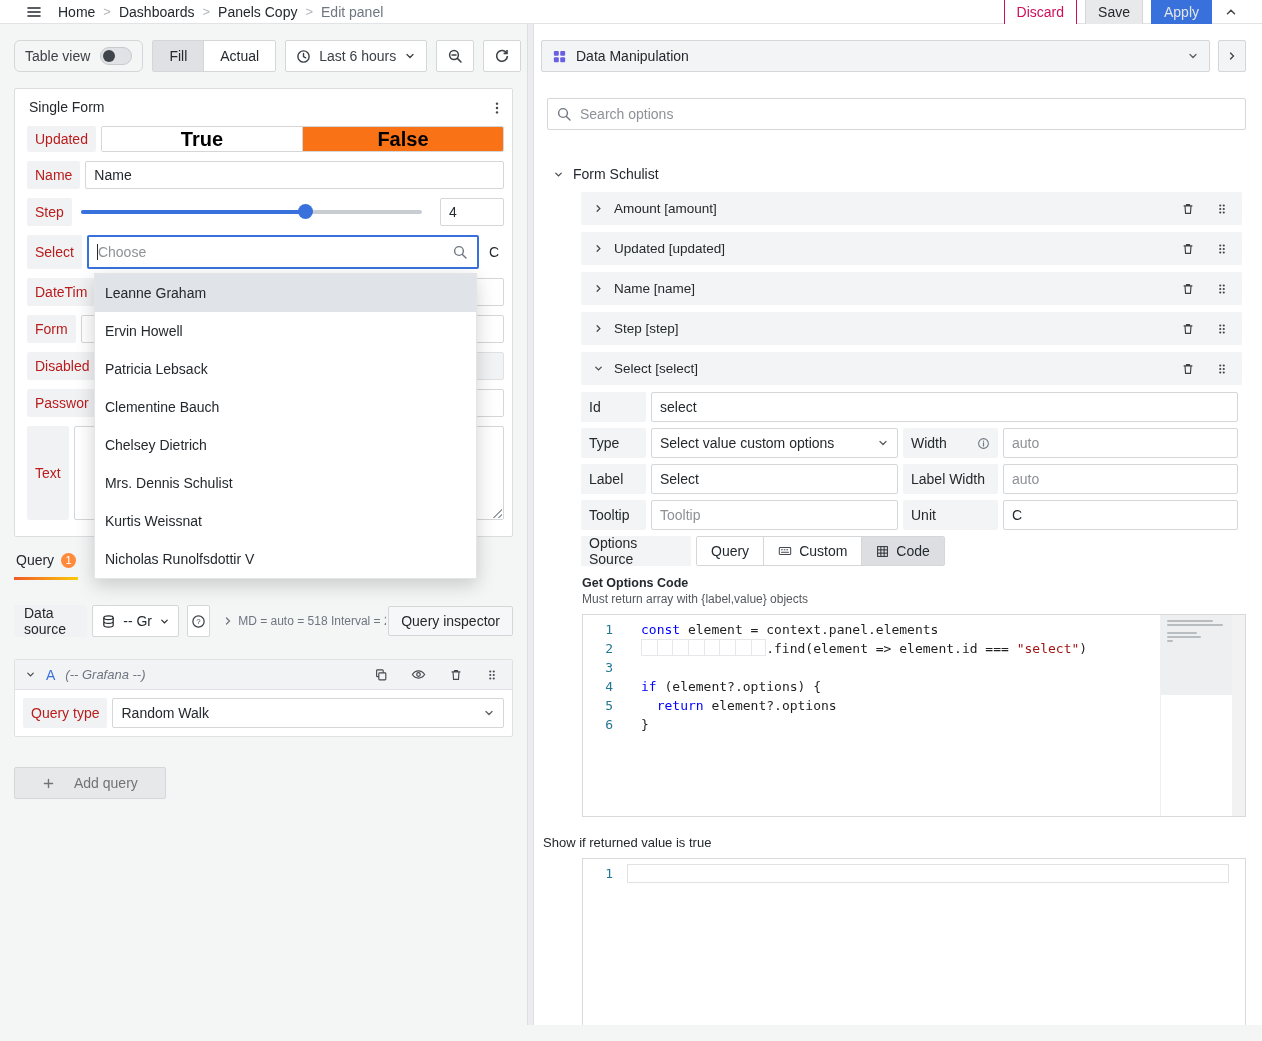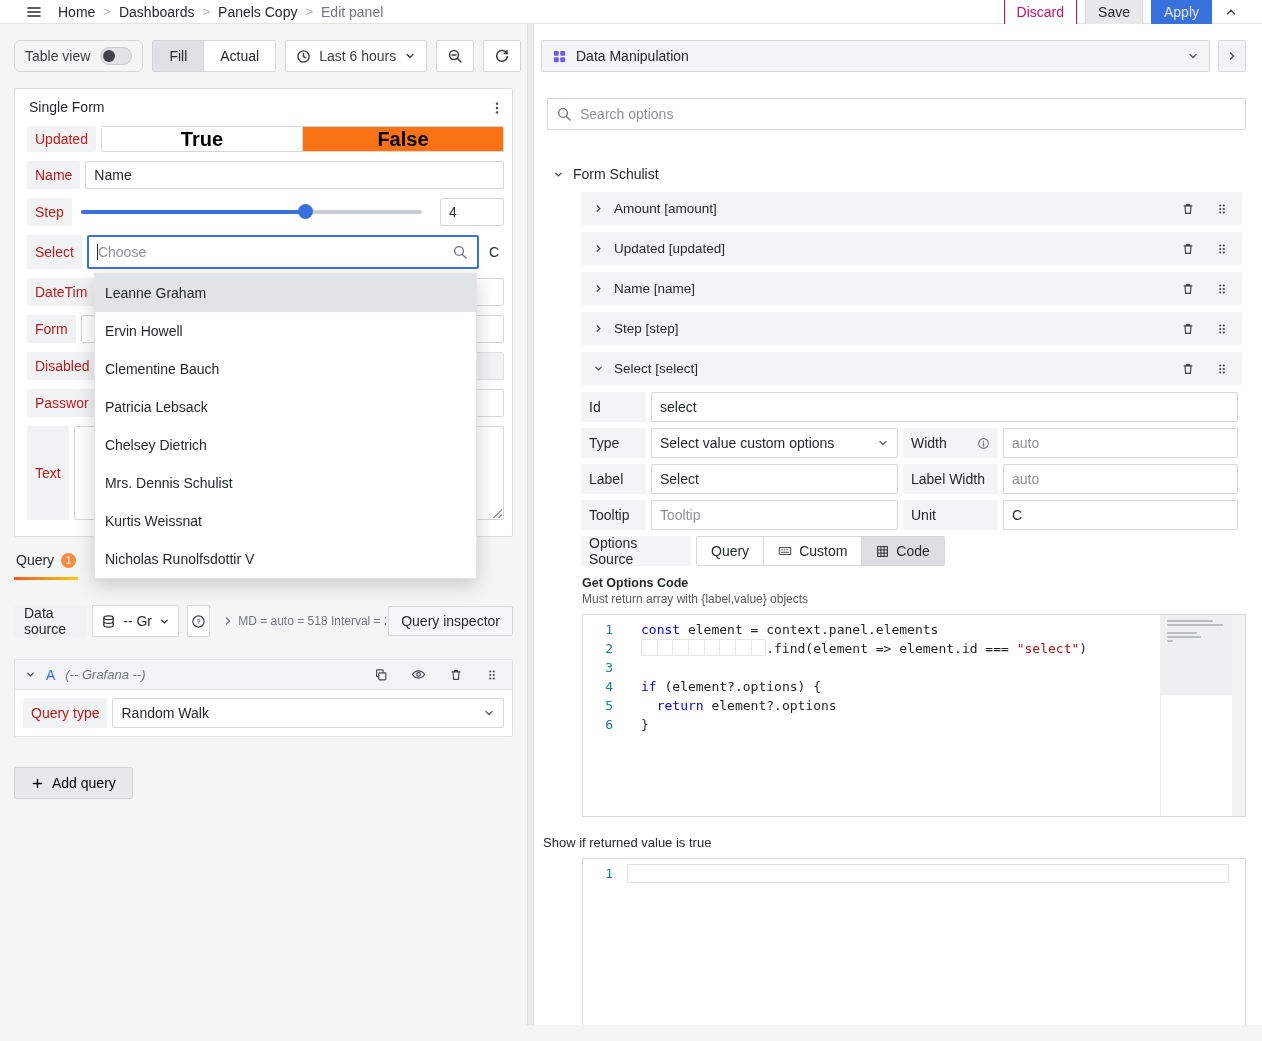--- a/index.html
+++ b/index.html
@@ -122,22 +122,22 @@
   .query-card { margin:22px 14px 0; border:1px solid #e0e1e4; background:#fff; border-radius:2px; }
   .qc-head { height:30px; background:#f2f3f5; display:flex; align-items:center; gap:10px;
     padding:0 10px; border-bottom:1px solid #e0e1e4; }
   .refid { color:var(--c-accent,#3871dc); font-weight:500; }
   .qc-ds { font-style:italic; color:#6e7680; font-size:13px; }
   .qc-icons { margin-left:auto; display:flex; gap:15px; align-items:center; color:#44494f; }
   .qc-body { padding:8px; display:flex; align-items:center; }
   .sel-ctrl { flex:1; height:30px; border:1px solid #d5d6d8; border-radius:2px; background:#fff;
     display:flex; align-items:center; justify-content:space-between; padding:0 8px; cursor:pointer; }
 
-  .add-query { margin:30px 14px 0; height:32px; display:inline-flex; align-items:center; gap:8px;
-    background:#e7e8ea; border:1px solid #d5d6d8; border-radius:2px; padding:0 16px; font-size:14px; color:#000000; }
+  .add-query { margin:30px 14px 0; height:32px; display:inline-flex; align-items:center; gap:19px;
+    background:#e7e8ea; border:1px solid #d5d6d8; border-radius:2px; padding:0 27px; font-size:14px; color:#737373; }
 
   
   .rp-header { display:flex; gap:8px; height:32px; }
   .rp-select { flex:1; border:1px solid #d5d6d8; background:#f3f4f5; border-radius:2px;
     display:flex; align-items:center; gap:9px; padding:0 10px; cursor:pointer; }
   .rp-select .grid-ic { color:#6a5fe0; }
   .rp-select .caret { margin-left:auto; color:#5c6166; }
   .rp-collapse { width:28px; border:1px solid #d5d6d8; background:#f3f4f5; border-radius:2px;
     display:flex; align-items:center; justify-content:center; color:#3c4146; }
   .rp-search { margin:26px 0 0 6px; position:relative; height:32px; }
@@ -321,22 +321,22 @@
             <span class="combo-search-icon">
               <svg width="16" height="16" viewBox="0 0 16 16">
                   <circle cx="7" cy="7" r="4.4" fill="none" stroke="currentColor" stroke-width="1.4"></circle>
                   <path d="M10.4 10.4L14 14" stroke="currentColor" stroke-width="1.4" stroke-linecap="round"></path>
                 </svg>
             </span>
 
             <div class="dropdown">
               <div class="dd-item sel">Leanne Graham</div>
               <div class="dd-item">Ervin Howell</div>
+              <div class="dd-item">Patricia Lebsack</div>
               <div class="dd-item">Clementine Bauch</div>
-              <div class="dd-item">Patricia Lebsack</div>
               <div class="dd-item">Chelsey Dietrich</div>
               <div class="dd-item">Mrs. Dennis Schulist</div>
               <div class="dd-item">Kurtis Weissnat</div>
               <div class="dd-item">Nicholas Runolfsdottir V</div>
             </div>
           </div>
           <span class="unit-text">C</span>
         </div>
 
         <div class="f-row">

